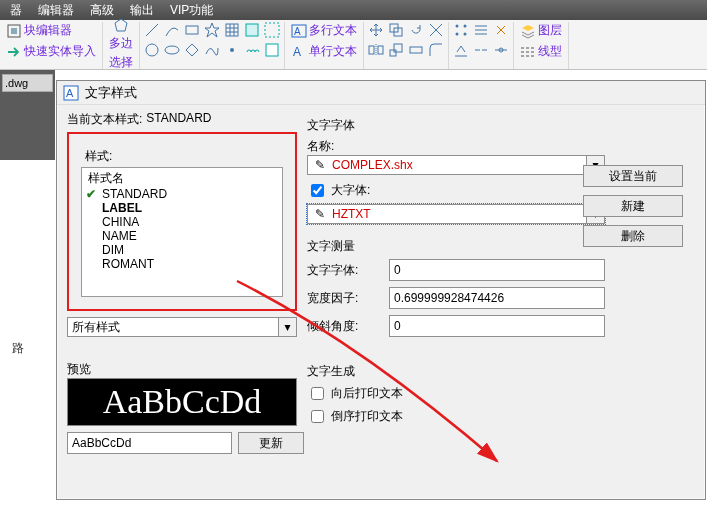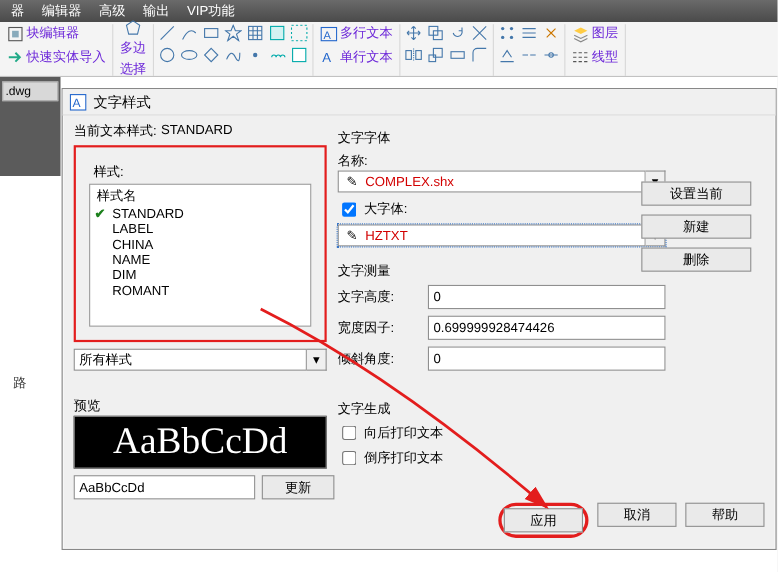--- a/index.html
+++ b/index.html
@@ -29,21 +29,21 @@
 
 .lbl{font-size:12px}
 .row{display:flex;align-items:flex-start;gap:4px;margin-bottom:4px}
 .redbox{border:2px solid #e31d1d}
 
 
 .style-list{background:#fff;border:1px solid #9a9a9a;height:130px;overflow:auto;font-size:12px;padding:2px 0}
 .style-list .hdr{padding:0 6px;font-weight:400}
 .style-list .item{padding:0 6px 0 20px;position:relative;cursor:pointer}
 .style-list .item.current::before{content:"✔";position:absolute;left:4px;color:#1c801c;font-weight:bold}
-.style-list .item.bold{font-weight:normal}
+.style-list .item.bold{font-weight:bold}
 
 .combo{display:flex;align-items:stretch;height:20px}
 .combo .box{flex:1;background:#fff;border:1px solid #8f8f8f;padding:0 4px;display:flex;align-items:center;font-size:12px;color:#000;overflow:hidden;white-space:nowrap}
 .combo .arr{width:18px;border:1px solid #8f8f8f;border-left:none;background:#f0f0f0;display:flex;align-items:center;justify-content:center;cursor:pointer}
 .red-text{color:#d20000}
 
 .preview-big{background:#000;height:48px;display:flex;align-items:center;justify-content:center;color:#fff;font-family:Georgia,serif;font-size:34px;border:1px solid #888}
 .txt-input{height:22px;border:1px solid #8f8f8f;background:#fff;padding:0 4px;font-size:12px;font-family:inherit}
 .btn{height:22px;min-width:66px;background:#eaeaea;border:1px solid #8f8f8f;font-size:12px;cursor:pointer;font-family:inherit}
 .group-title{font-size:12px;margin:6px 0 4px}
@@ -378,21 +378,21 @@
         <div class="combo" style="outline:1px dotted #3a76c6">
           <div class="box">
               <span class="ic" style="margin-right:4px">✎</span>
               <span class="red-text">HZTXT</span>
             </div>
           <div class="arr">▾</div>
         </div>
 
         <div class="group-title" style="margin-top:14px">文字测量</div>
         <div class="fld">
-          <span class="lbl">文字高度:</span>
+          <span class="lbl">文字字体:</span>
           <input class="txt-input" value="0" style="">
         </div>
         <div class="fld">
           <span class="lbl">宽度因子:</span>
           <input class="txt-input" value="0.699999928474426" style="">
         </div>
         <div class="fld">
           <span class="lbl">倾斜角度:</span>
           <input class="txt-input" value="0" style="">
         </div>
@@ -408,25 +408,20 @@
           </label>
 
         <div class="right-btns">
           <button class="btn">设置当前</button>
           <button class="btn">新建</button>
           <button class="btn">删除</button>
         </div>
       </div>
     </div>
 
-    <div class="footer">
-      <span class="apply-red"><button class="btn">应用</button></span>
-      <button class="btn">取消</button>
-      <button class="btn">帮助</button>
-    </div>
 
     <svg class="arrow" style="left:0;top:0;width:650px;height:420px">
       <defs>
           <marker id="ah" markerWidth="10" markerHeight="10" refX="8" refY="3" orient="auto">
             <path d="M0,0 L0,6 L9,3 z" fill="#e31d1d"></path>
           </marker>
         </defs>
       <path d="M180 200 Q300 260 440 380" stroke="#e31d1d" stroke-width="2.5" fill="none" marker-end="url(#ah)"></path>
     </svg>
   </div>

